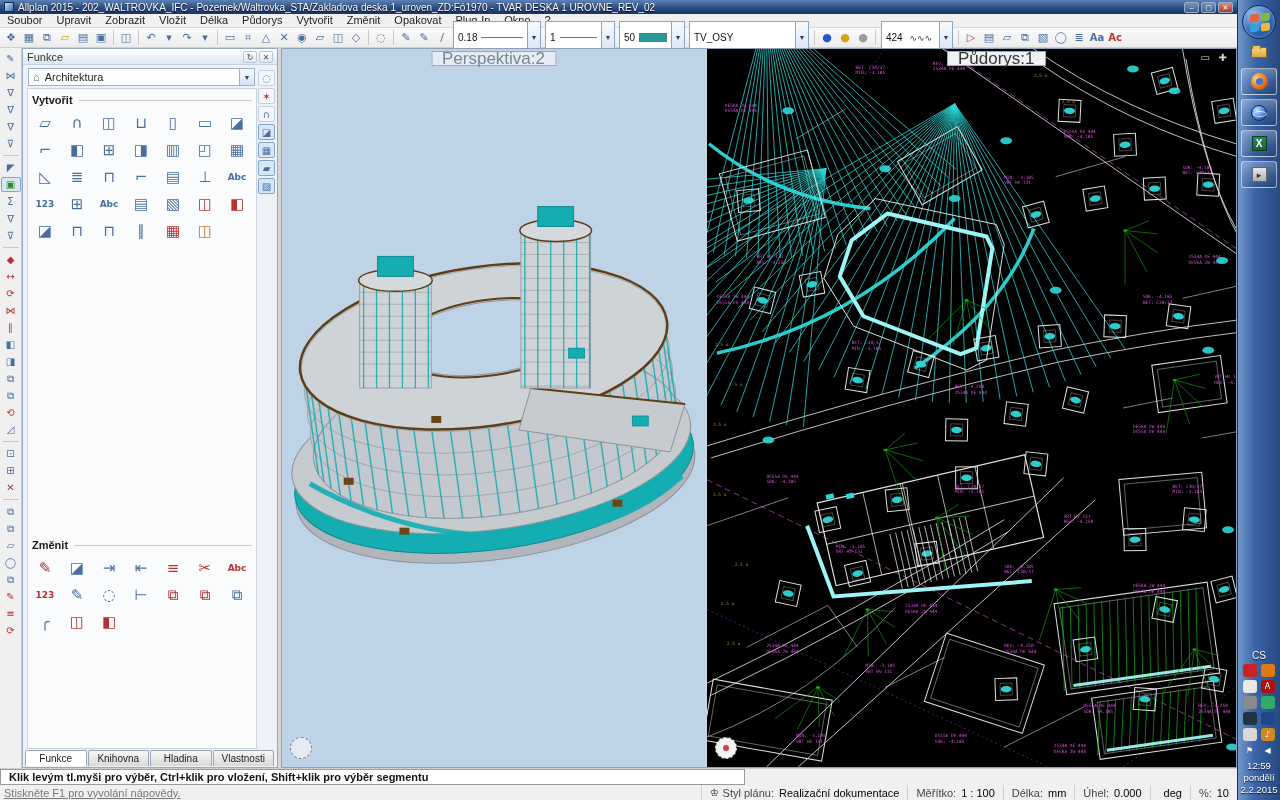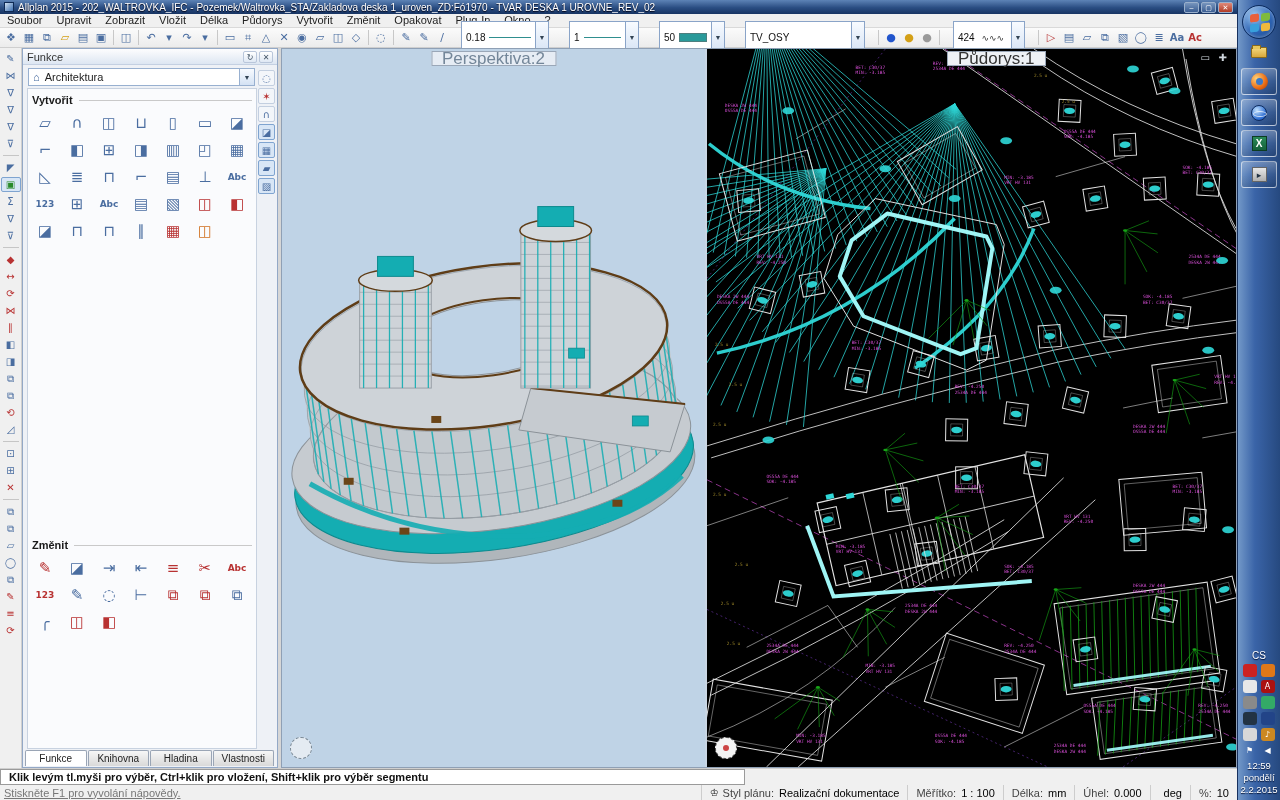--- a/index.html
+++ b/index.html
@@ -26,21 +26,21 @@
     display:flex;align-items:center;padding-left:2px;}
   .icon{display:inline-flex;align-items:center;justify-content:center;width:18px;height:16px;
     font-family:"DejaVu Sans",sans-serif;font-size:11px;color:#4a6da0;border:1px solid transparent;border-radius:2px;flex:none;}
   .i-b{color:#4a6da0}.i-r{color:#b83232}.i-g{color:#2a8a2a}.i-y{color:#d4a017}
   .i-bl{color:#2255cc}.i-gy{color:#9a9a9a}.i-o{color:#d07020}
   .icon.txt{font-size:10px;font-weight:bold;}
   .icon.pressed{background:#d8e6f6;border:1px solid #7fa4d0;}
   .tsep{width:1px;height:15px;background:#c8c8c8;margin:0 3px;flex:none;}
   .tgroup{display:flex;align-items:center;flex:none;}
   .combo{display:flex;align-items:center;height:34px;background:#fff;border:1px solid #8aa4c8;
-    font-size:10px;color:#111;margin:0 10px;padding-left:4px;flex:none;}
+    font-size:10px;color:#111;margin:0 2px;padding-left:4px;flex:none;}
   .combo .sample{flex:1;height:1px;background:#2f8f8f;margin:0 4px;}
   .combo .sw{flex:1;height:9px;margin:0 4px;border:1px solid #4d7f7f;}
   .combo .dd{width:13px;align-self:stretch;border-left:1px solid #8aa4c8;
     background:linear-gradient(#f8fbff,#d4e2f4);display:flex;align-items:center;justify-content:center;
     font-size:7px;color:#345;flex:none;}
 
   
   .main{flex:1;display:flex;background:#d6d6d6;min-height:0;}
   .left-strip{width:22px;background:#f0f0f0;border-right:1px solid #cfcfcf;display:flex;flex-direction:column;
     align-items:center;padding-top:2px;overflow:hidden;}

